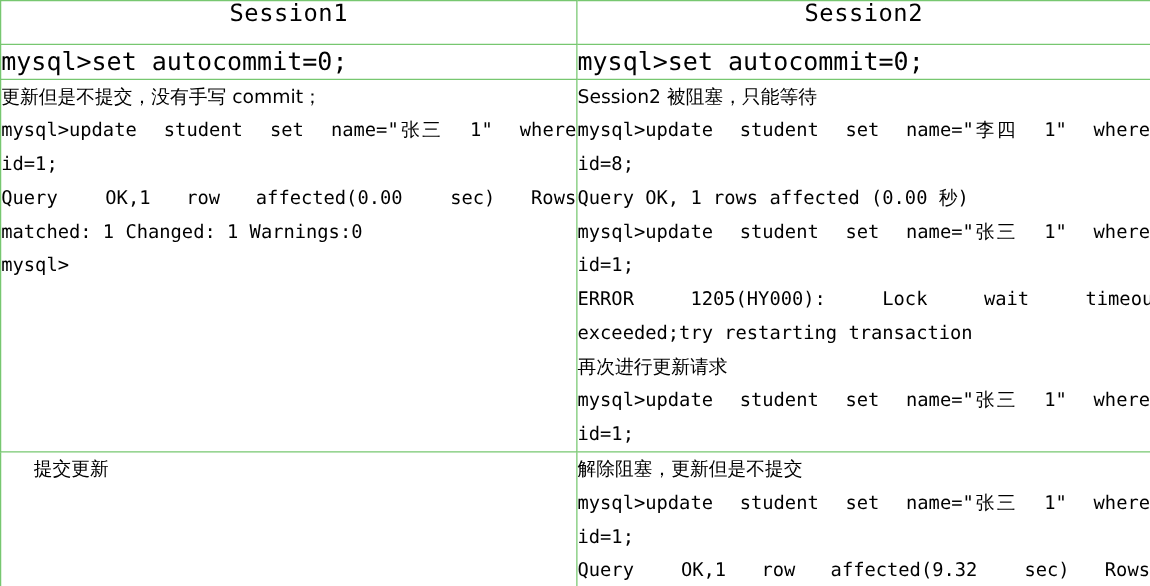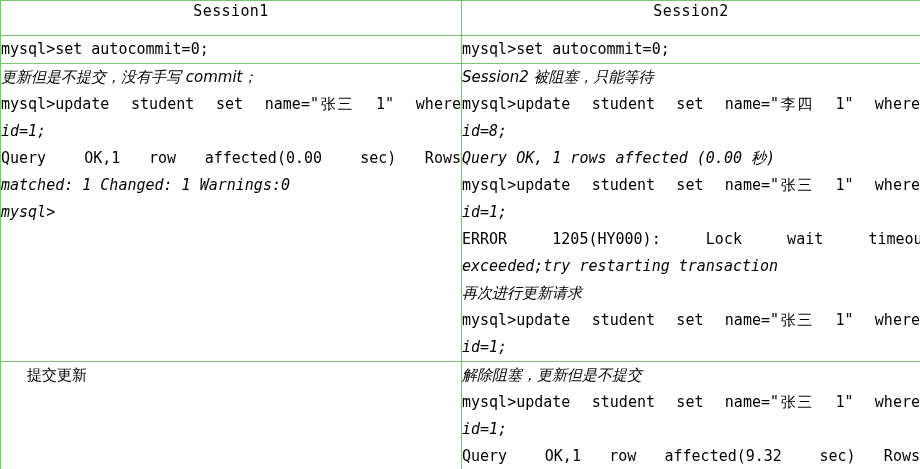--- a/index.html
+++ b/index.html
@@ -35,37 +35,37 @@
   col.col-right { width: 459px; }
 
   
   .hdr-cell {
     height: 34px;
     text-align: center;
     vertical-align: middle;
   }
   .hdr-text {
     font-family: "DejaVu Sans Mono", "Liberation Mono", monospace;
-    font-size: 15px;
+    font-size: 19px;
     color: #000000;
     letter-spacing: 0.4px;
     line-height: 20px;
   }
 
   
   .cell-pad {
     padding: 2px 6px 3px 7px;
   }
   .cell-mid {
     vertical-align: middle;
   }
 
   .line {
     font-family: "DejaVu Sans Mono", "Liberation Mono", monospace;
-    font-size: 15px;
+    font-size: 20px;
     line-height: 27px;
     color: #000000;
     white-space: nowrap;
     overflow: hidden;
   }
 
   
   .jblock {
     font-family: "DejaVu Sans Mono", "Liberation Mono", monospace;
     font-size: 15px;
@@ -77,21 +77,20 @@
   .jblock > .j-line {
     display: block;
     text-align: justify;
     text-align-last: justify;
     white-space: pre;
   }
   .jblock > .j-line.last,
   .jblock > .j-line.plain {
     text-align-last: left;
     text-align: right;
-    font-style: italic;
   }
 
   .cjk {
     font-family: "DejaVu Sans", "Liberation Sans", sans-serif;
     font-size: 15px;
   }
 
   .row2-cell { height: 22px; }
 
   .tall-cell-left  { height: 278px; }

